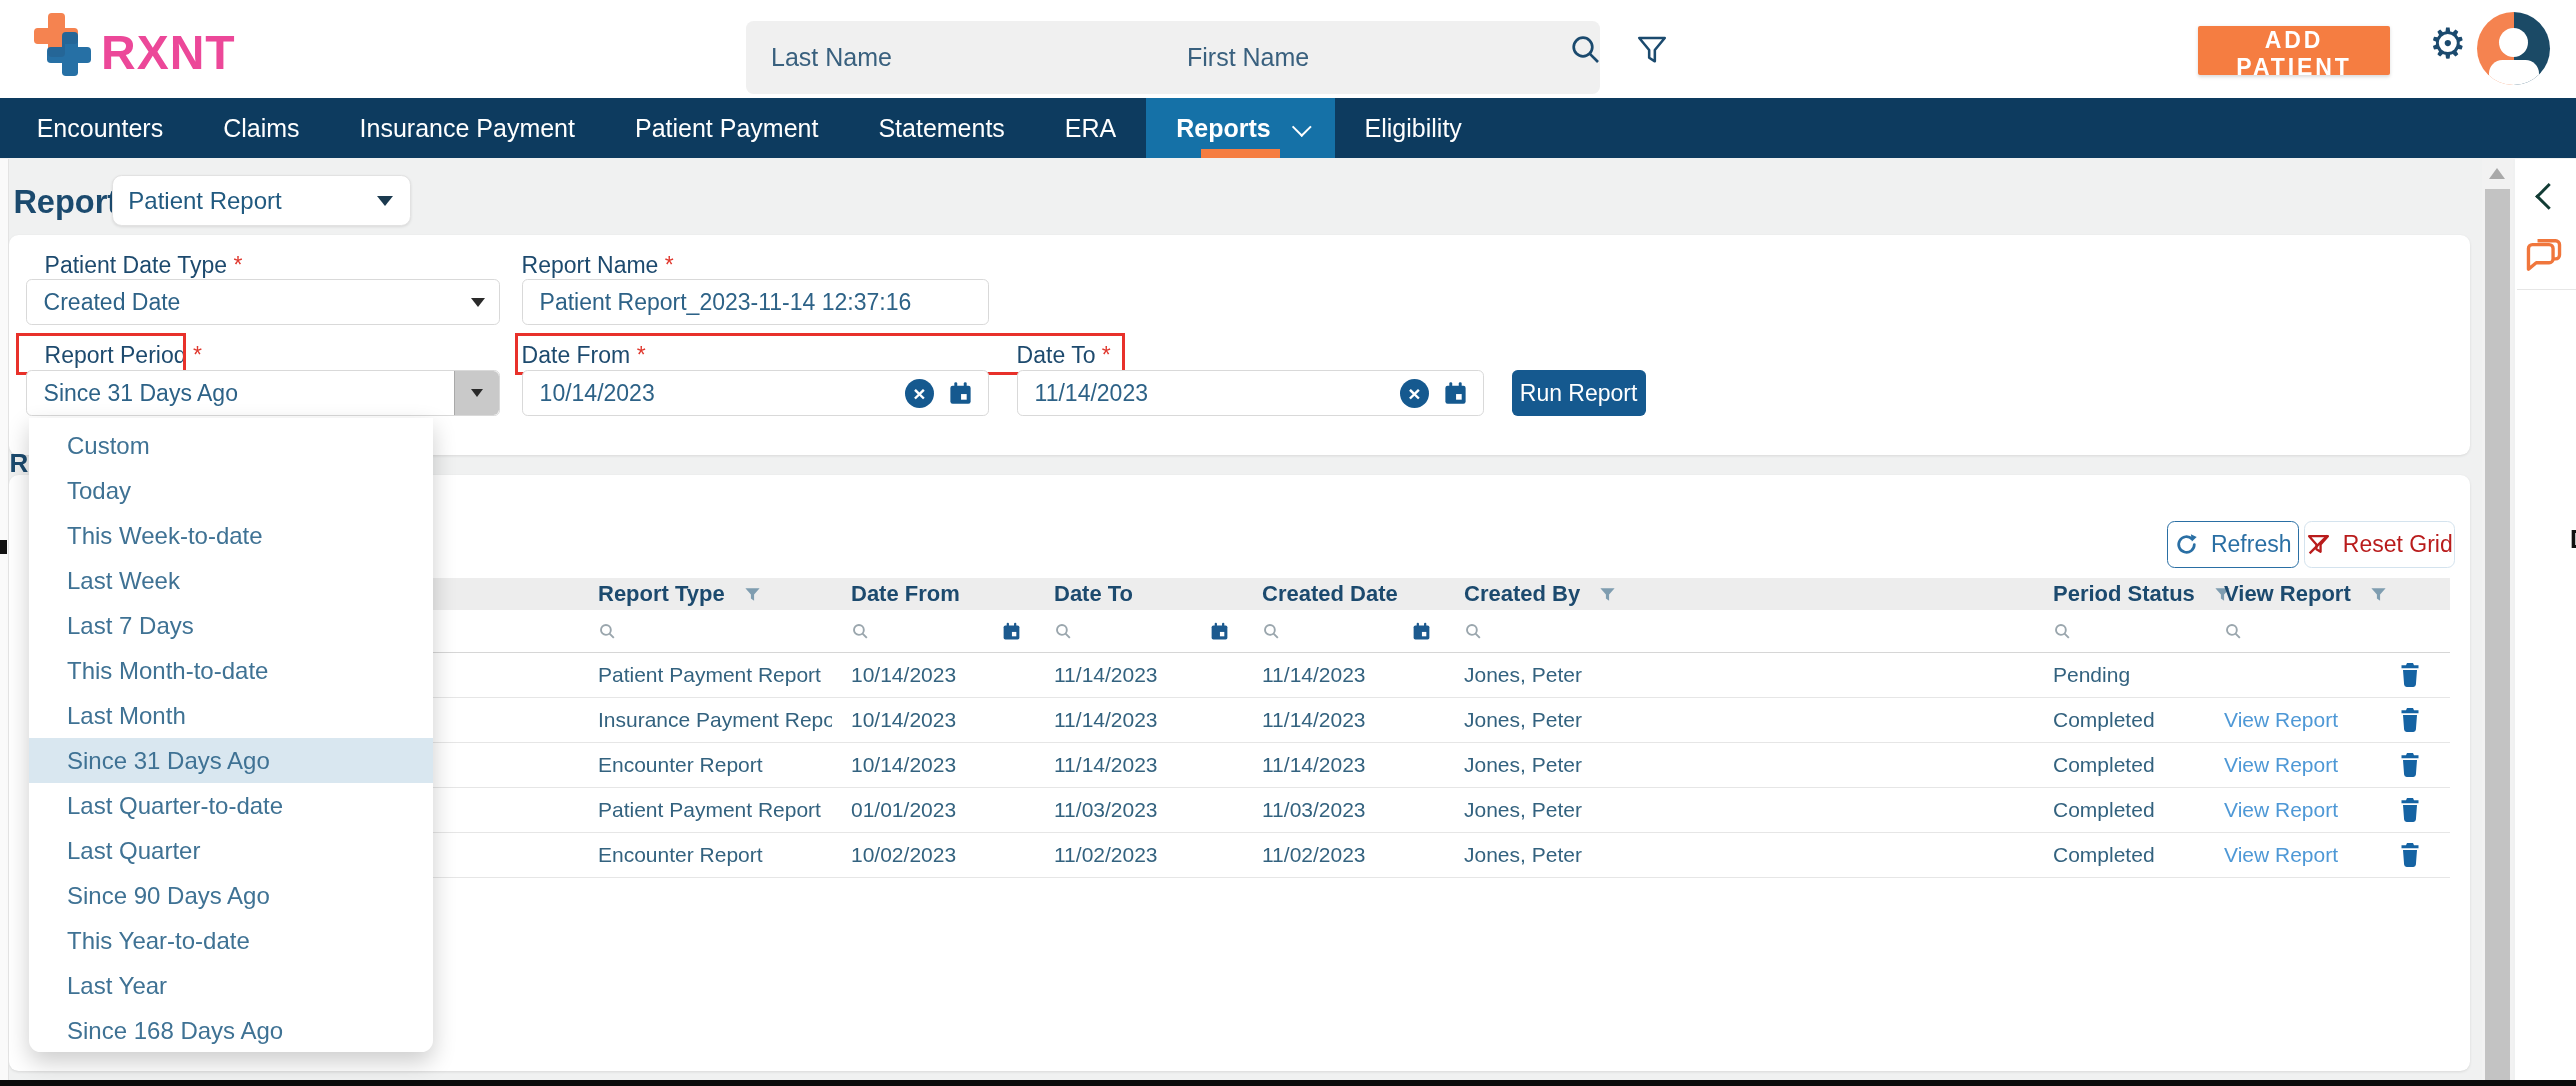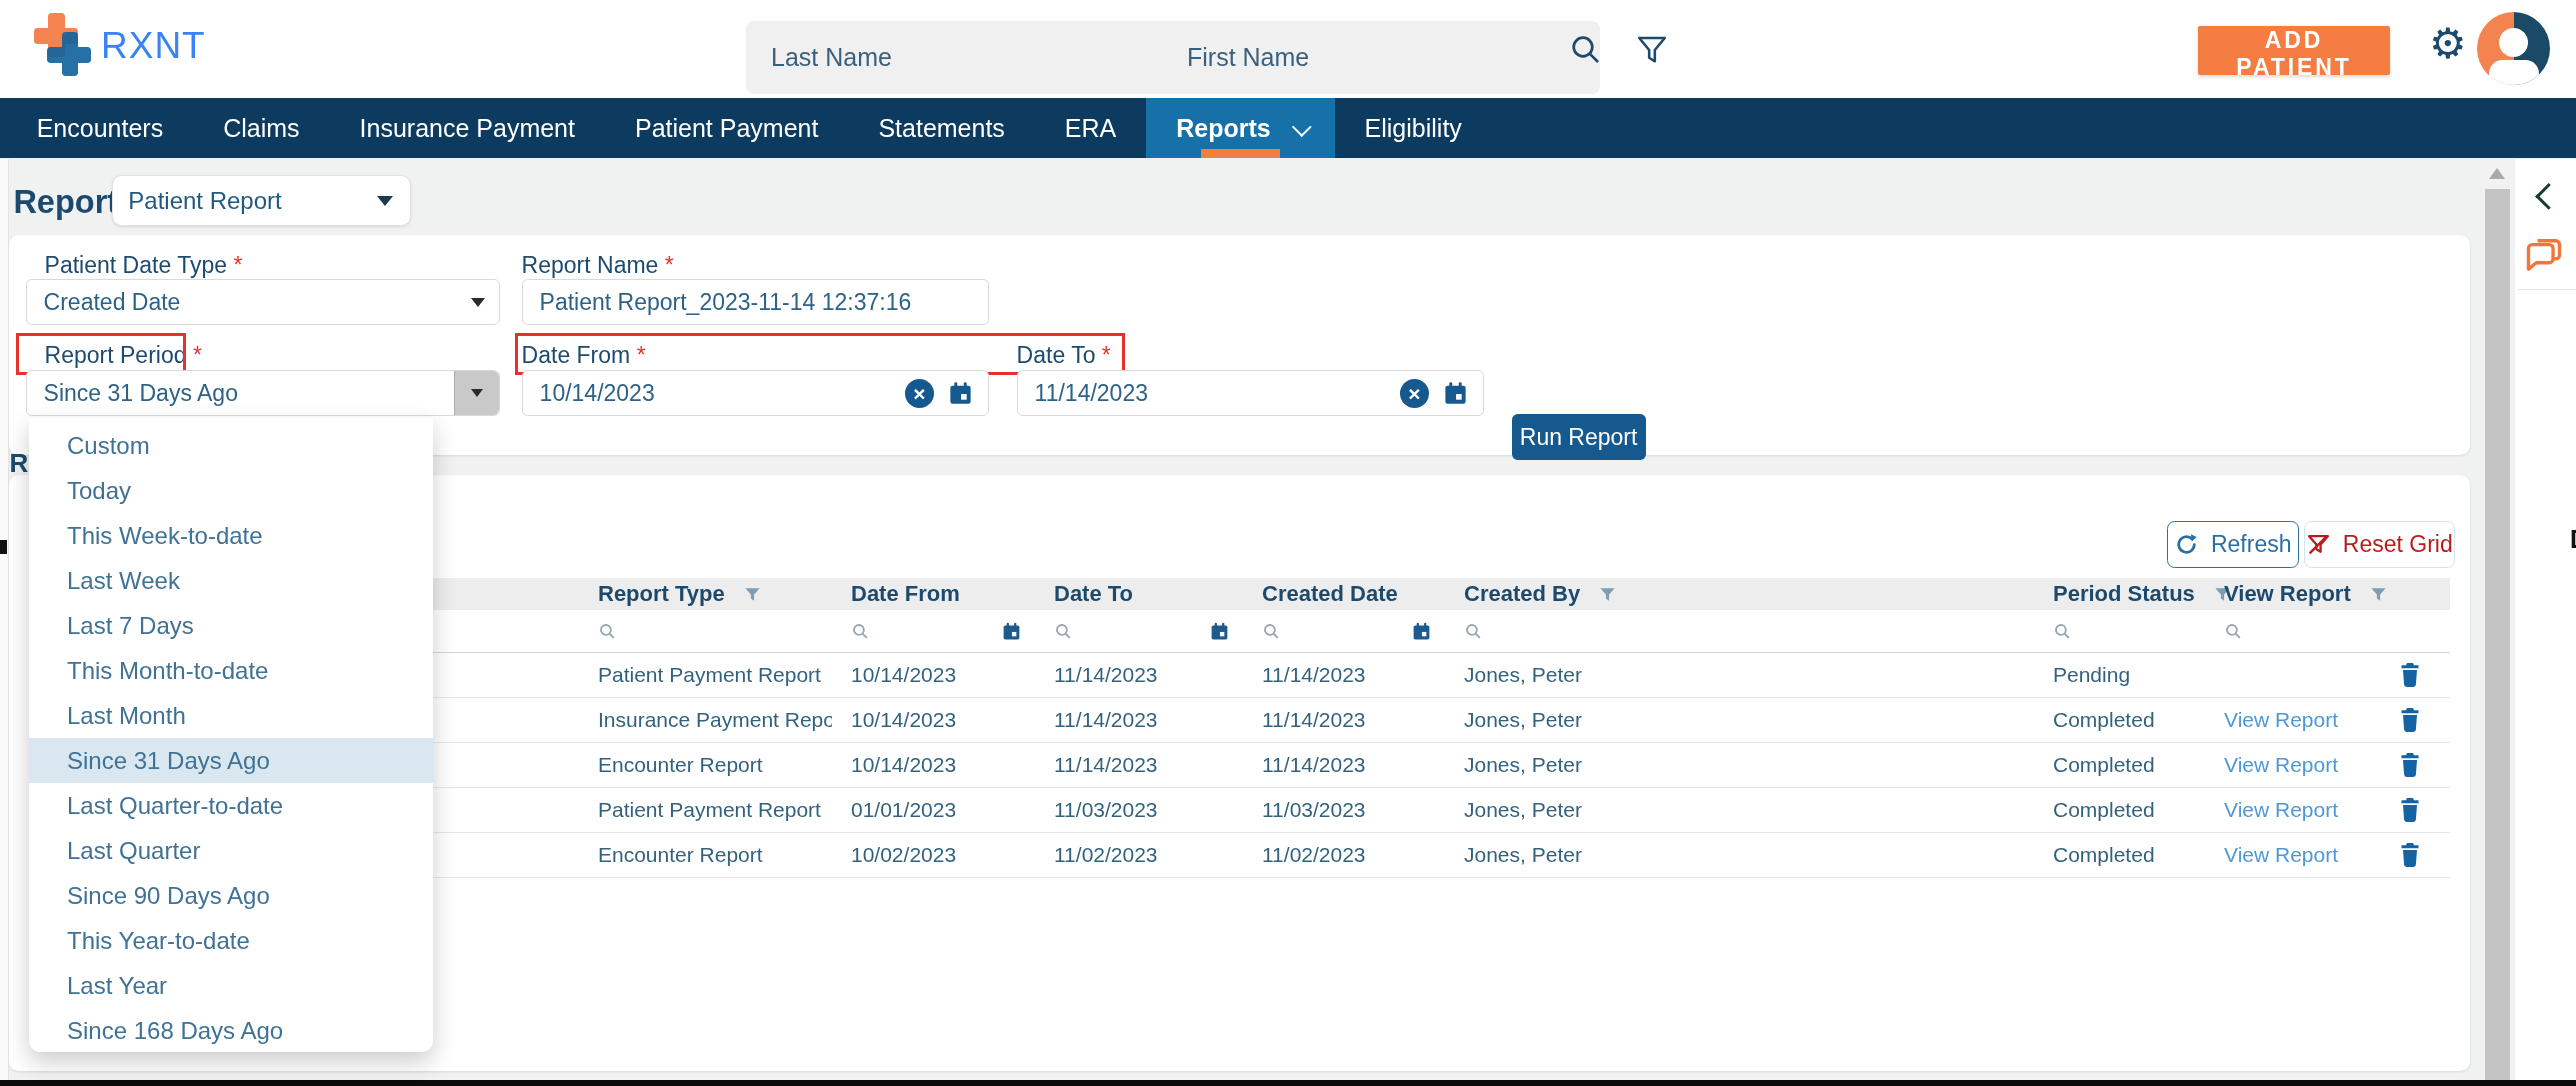--- a/index.html
+++ b/index.html
@@ -8,21 +8,21 @@
   .abs{position:absolute;}
   
   .top{left:0;top:0;width:2576px;height:98px;background:#ffffff;}
   .logo-cross{width:59px;height:67px;left:34px;top:13.4px;}
   .plus{position:absolute;}
   .plus .v,.plus .h{position:absolute;border-radius:3.8px;}
   .plus-orange .v{left:14.3px;top:0;width:16.3px;height:44px;background:#f58350;}
   .plus-orange .h{left:0;top:14.3px;width:44px;height:16.3px;background:#f58350;}
   .plus-navy .v{left:14.3px;top:0;width:16.3px;height:44px;background:#14649e;}
   .plus-navy .h{left:0;top:14.3px;width:44px;height:16.3px;background:#14649e;}
-  .brand-text{left:101px;top:25px;font-size:37px;font-weight:normal;color:#3b82f6;letter-spacing:1px;}
+  .brand-text{left:101px;top:25px;font-size:48px;font-weight:bold;color:#ec4899;letter-spacing:1px;}
   .hdr-input{height:73px;background:#f0f0f0;border:none;border-radius:7.6px;font-size:25px;
              color:#2e5a78;padding:0 25px;font-family:inherit;outline:none;}
   .hdr-input::placeholder{color:#39607e;opacity:1;}
   .icon-stroke{color:#1b4a6e;}
   .add-btn{left:2198px;top:26px;width:192px;height:49px;background:#f57d41;border:none;border-radius:2px;
            color:#ffffff;font-size:23px;font-weight:bold;letter-spacing:2.9px;box-shadow:0 1.9px 3.8px rgba(0,0,0,.15);
            font-family:inherit;cursor:pointer;}
   .gear{left:2429px;top:23px;font-size:42px;color:#1b4a6e;line-height:1;}
   .avatar{left:2477px;top:12.4px;width:73px;height:73px;border-radius:50%;
           background:linear-gradient(90deg,#f58350 50%,#1b4a66 50%);overflow:hidden;}
@@ -51,21 +51,21 @@
          display:flex;align-items:center;padding:0 13.4px 0 17px;box-sizing:border-box;font-size:23px;color:#2d6287;}
   .field .val{flex:1;white-space:nowrap;overflow:hidden;}
   .grip{position:absolute;right:0;top:0;bottom:0;width:44px;background:#c9c9c9;border-left:1px solid #a9a9a9;
         border-radius:0 5.7px 5.7px 0;display:flex;align-items:center;justify-content:center;}
   .grip .tri{border-top-color:#2a2a2a;border-left-width:6.7px;border-right-width:6.7px;border-top-width:8.6px;}
   .redbox{position:absolute;border:3.8px solid #e8312a;}
   .clear-x{width:29px;height:29px;border-radius:50%;background:#15598f;color:#fff;font-size:21px;font-weight:bold;
            display:flex;align-items:center;justify-content:center;margin-right:13.4px;flex:0 0 auto;cursor:pointer;line-height:1;}
   .cal{flex:0 0 auto;cursor:pointer;}
   .run-btn{left:1512px;top:370px;width:134px;height:46px;background:#15598f;color:#fff;border:none;border-radius:5.7px;
-           font-size:23px;font-family:inherit;cursor:pointer;margin-top:44px;}
+           font-size:23px;font-family:inherit;cursor:pointer;}
   .sec-head{left:9.6px;top:448px;font-size:26px;font-weight:bold;color:#1b4a6e;}
   
   .gbtn{position:absolute;height:47px;border-radius:7.6px;background:#fff;display:flex;align-items:center;justify-content:center;
         gap:11.5px;font-size:23px;box-sizing:border-box;cursor:pointer;}
   .gbtn.refresh{left:2167px;top:521px;width:132px;border:1.9px solid #2a6fa4;color:#2a6fa4;}
   .gbtn.reset{left:2304px;top:521px;width:151px;border:1.9px solid #d4e3ee;color:#b91c1c;}
   
   .grid{left:29px;top:578px;width:2421px;}
   .grow{display:grid;grid-template-columns:550px 253px 203px 208px 202px 589px 171px 157px 88px;align-items:center;}
   .ghead{height:32px;background:#ededed;}

